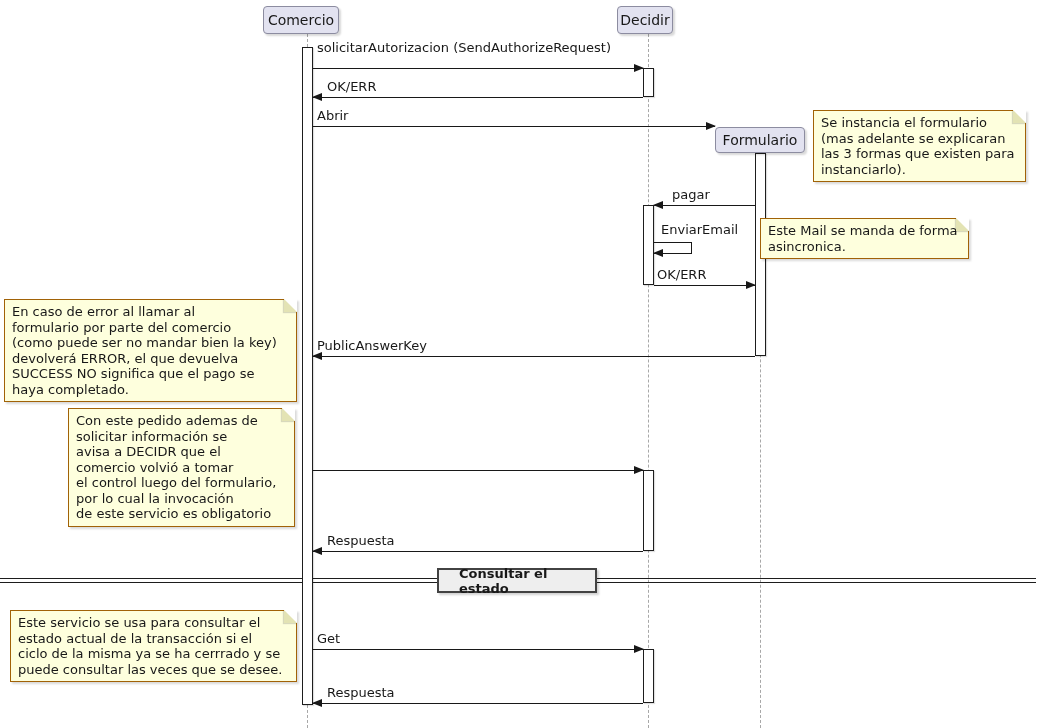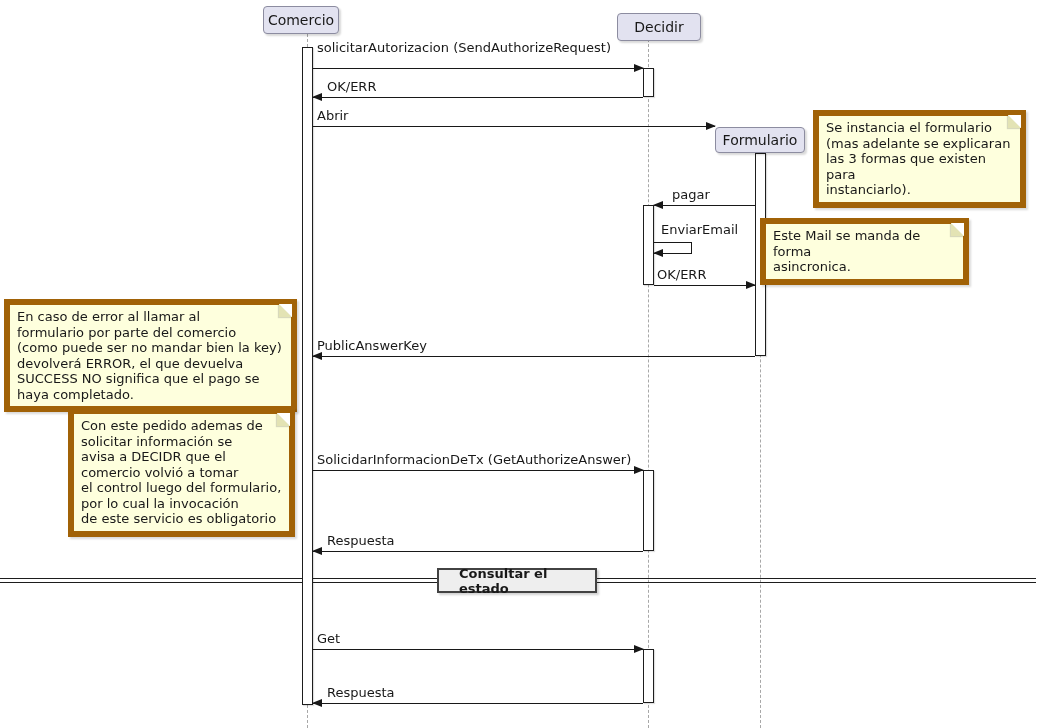--- a/index.html
+++ b/index.html
@@ -15,21 +15,21 @@
         border-width:4.5px 0 4.5px 10px;border-color:transparent transparent transparent #181818;}
   .ah-l{position:absolute;left:-1px;top:-5px;width:0;height:0;border-style:solid;
         border-width:4.5px 10px 4.5px 0;border-color:transparent #181818 transparent transparent;}
   .msg-label{position:absolute;font-size:13px;white-space:nowrap;line-height:16px;}
   .participant{
     position:absolute;background:#E2E2F0;border:1px solid #8c8ca0;border-radius:4px;
     display:flex;align-items:center;justify-content:center;font-size:14px;
     box-shadow:2px 2px 2px rgba(0,0,0,.15);box-sizing:border-box;
   }
   .note{
-    position:absolute;background:#FEFFDD;border:6px solid #a16207;box-sizing:border-box;
+    position:absolute;background:#FEFFDD;border:1px solid #a16207;box-sizing:border-box;
     padding:4px 7px;font-size:13px;line-height:15.5px;white-space:pre-line;
     box-shadow:2px 2px 2px rgba(0,0,0,.15);
   }
   .note::before{
     content:"";position:absolute;top:-1px;right:-1px;width:0;height:0;border-style:solid;
     border-width:0 13px 13px 0;border-color:#fff #fff #e3e3b4 #e3e3b4;
     box-shadow:-1px 1px 1px rgba(0,0,0,.15);
   }
   .divider-line{position:absolute;left:0;width:1036px;height:0;border-top:1px solid #1d1d1d;}
   .divider-box{
@@ -87,21 +87,20 @@
   <div class="msg-label" style="left:657px;top:267px;">OK/ERR</div>
   <div class="mline" style="left:654px;top:285px;width:101px;">
       <span class="ah-r"></span>
     </div>
 
   <div class="msg-label" style="left:317px;top:338px;">PublicAnswerKey</div>
   <div class="mline" style="left:313px;top:356px;width:442px;">
       <span class="ah-l"></span>
     </div>
 
-  <div class="msg-label" style="left:317px;top:452px;">SolicidarInformacionDeTx (GetAuthorizeAnswer)</div>
   <div class="mline" style="left:313px;top:470px;width:330px;">
       <span class="ah-r"></span>
     </div>
 
   <div class="msg-label" style="left:327px;top:533px;">Respuesta</div>
   <div class="mline" style="left:313px;top:551px;width:330px;">
       <span class="ah-l"></span>
     </div>
 
   <div class="msg-label" style="left:317px;top:631px;">Get</div>
@@ -114,21 +113,21 @@
       <span class="ah-l"></span>
     </div>
 
   <div class="divider-box" style="left:437px;top:568px;width:160px;height:25px;padding-left:20px;">
     <span>Consultar el estado</span>
   </div>
 
   <div class="participant" style="left:263px;top:6px;width:76px;height:28px;">
     <span>Comercio</span>
   </div>
-  <div class="participant" style="left:617px;top:13px;width:84px;height:28px;">
+  <div class="participant" style="left:617px;top:6px;width:56px;height:28px;">
     <span>Decidir</span>
   </div>
   <div class="participant" style="left:715px;top:127px;width:90px;height:26px;align-items:center;">
     <span>Formulario</span>
   </div>
 
   <div class="note" style="left:813px;top:110px;width:213px;">Se instancia el formulario
 (mas adelante se explicaran
 las 3 formas que existen para
 instanciarlo).</div>
@@ -140,14 +139,18 @@
 devolverá ERROR, el que devuelva
 SUCCESS NO significa que el pago se
 haya completado.</div>
   <div class="note" style="left:68px;top:408px;width:227px;">Con este pedido ademas de
 solicitar información se
 avisa a DECIDR que el
 comercio volvió a tomar
 el control luego del formulario,
 por lo cual la invocación
 de este servicio es obligatorio</div>
+  <div class="note" style="left:10px;top:610px;width:287px;">Este servicio se usa para consultar el
+estado actual de la transacción si el
+ciclo de la misma ya se ha cerrrado y se
+puede consultar las veces que se desee.</div>
 
 </div>
 
 </body></html>

